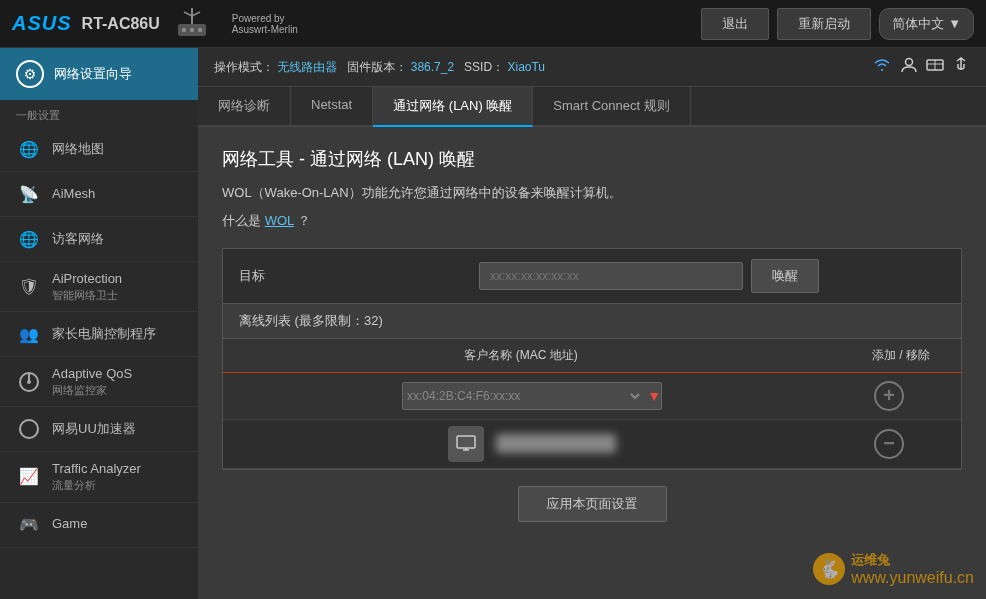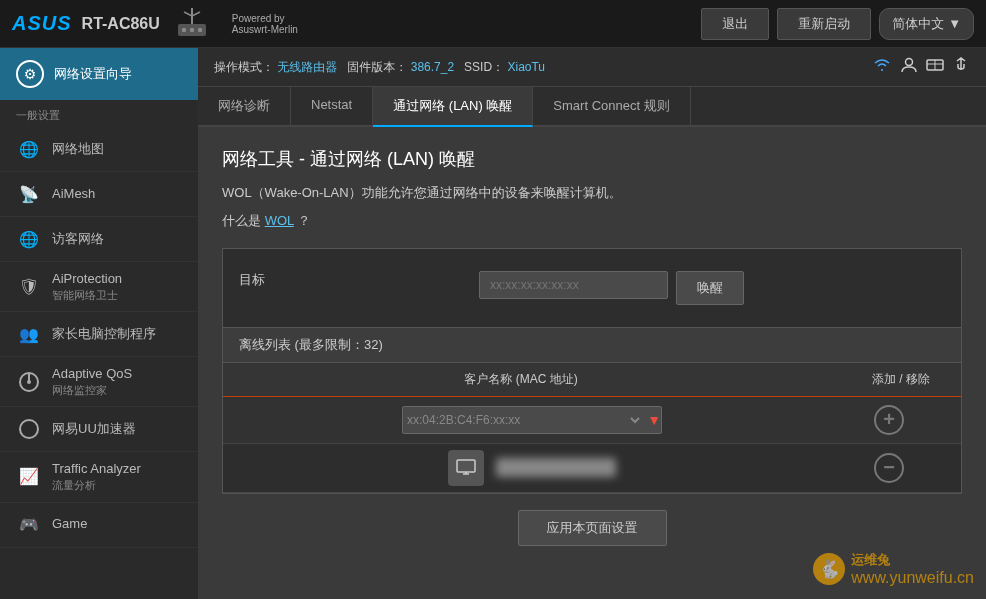--- a/index.html
+++ b/index.html
@@ -217,39 +217,39 @@
     }
     .what-is-wol {
       color: #ccc;
       font-size: 13px;
       margin-bottom: 18px;
     }
 
     
     .target-row {
       display: flex;
-      align-items: flex-start;
+      align-items: center;
       background: #2d2d2d;
-      padding: 22px 16px;
+      padding: 10px 16px;
       margin-bottom: 0;
       border: 1px solid #555;
       border-bottom: none;
     }
     .target-label {
       color: #ccc;
       font-size: 13px;
       min-width: 240px;
     }
     .target-input {
       background: #4a4a4a;
       border: 1px solid #666;
       color: #888;
       padding: 6px 10px;
       font-size: 12px;
-      width: 189px;
+      width: 264px;
       border-radius: 2px;
     }
     .wake-btn {
       background: #4a4a4a;
       color: #ccc;
       border: 1px solid #666;
       padding: 7px 20px;
       cursor: pointer;
       font-size: 13px;
       margin-left: 8px;

